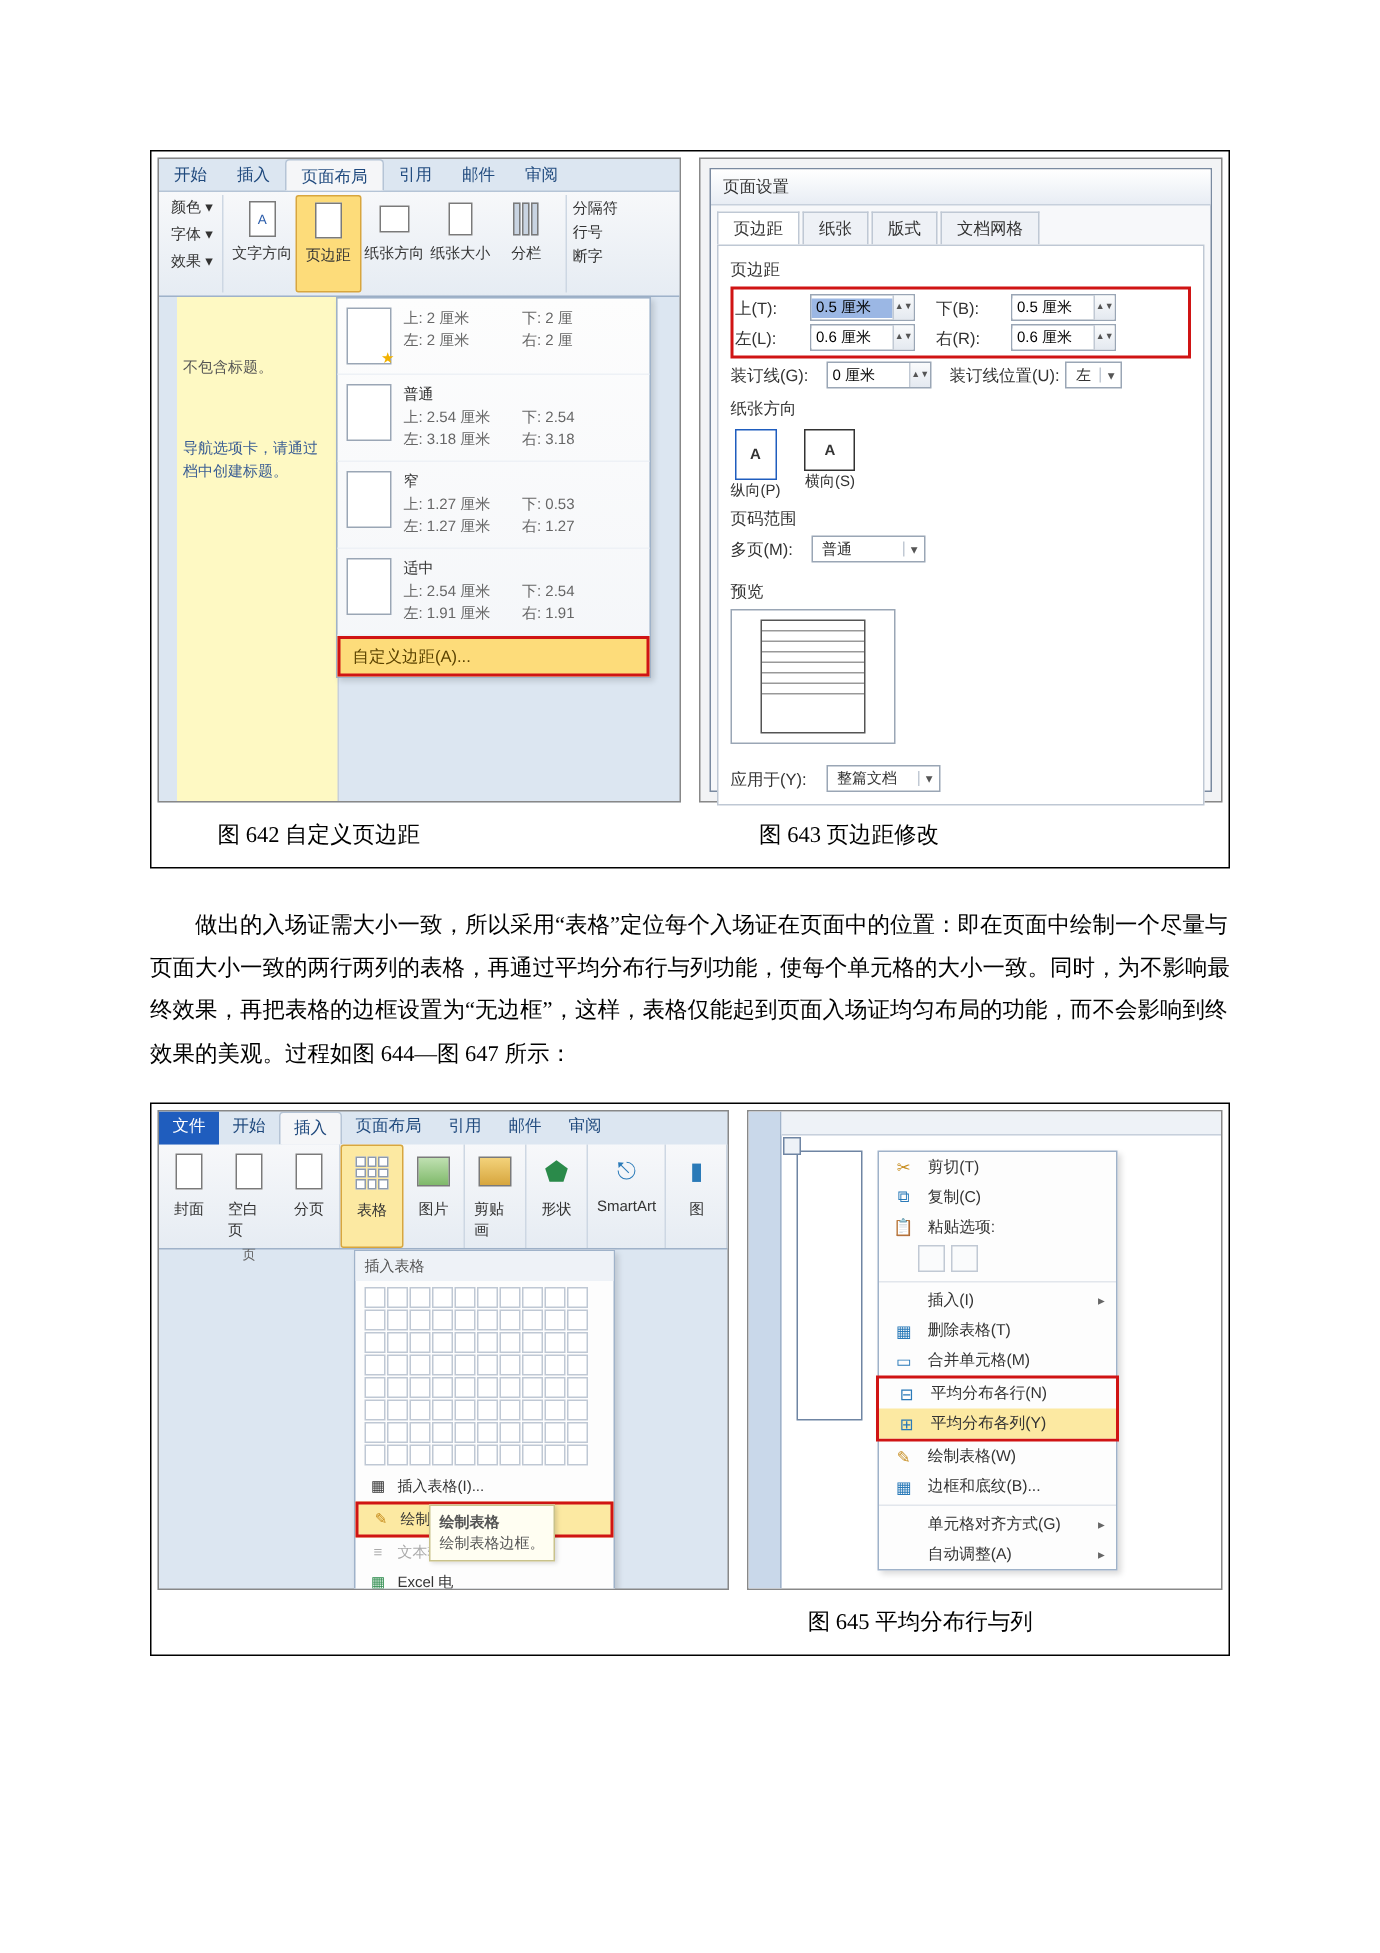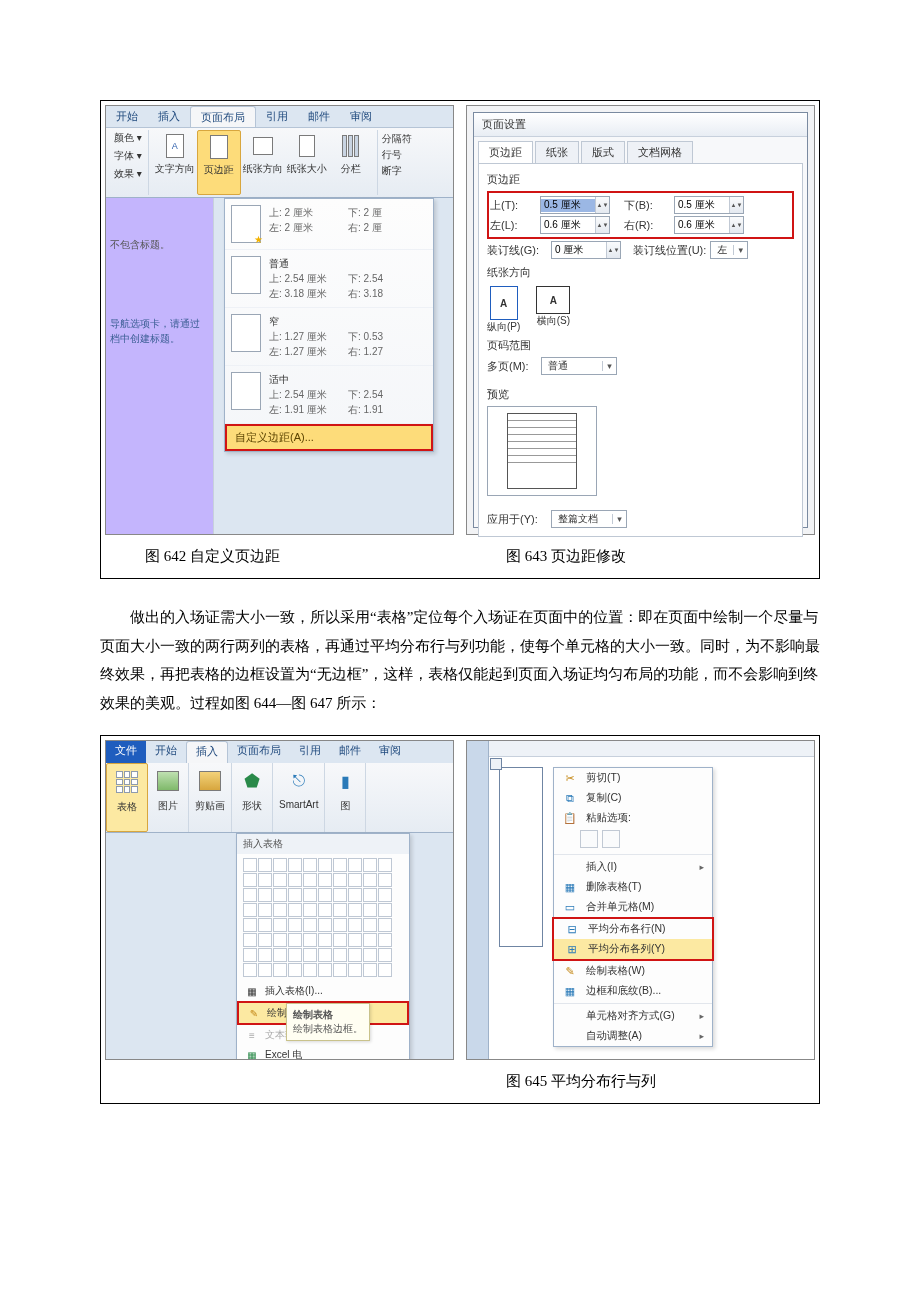--- a/index.html
+++ b/index.html
@@ -66,25 +66,25 @@
   .bigbtn { display:flex; flex-direction:column; align-items:center; width:44px; padding:2px 0; font-size:10px;}
   .bigbtn.active { background:#fddc7a; border:1px solid #d8a63e; border-radius:2px;}
   .bigbtn .ico { width:24px; height:28px; margin-bottom:2px; display:flex; align-items:center; justify-content:center;}
   .ico-page { width:18px; height:24px; border:1px solid #7a7a7a; background:#fff;}
   .ico-orient { width:20px; height:18px; border:1px solid #7a7a7a; background:#fff;}
   .ico-size { width:16px; height:22px; border:1px solid #7a7a7a; background:#fff;}
   .ico-cols { display:flex; gap:1px;}
   .ico-cols i{ width:5px; height:22px; background:#c9d4e2; border:1px solid #7a7a7a;}
   .rightcol642 { display:flex; flex-direction:column; font-size:10px; padding:2px 4px; gap:2px;}
   .sidepanel642 {
-    position:absolute; left:0; top:92px; width:108px; height:338px;
-    background:#c4b5fd; border-right:1px solid #c7d0dc; padding:40px 4px 4px 4px;
+    position:absolute; left:12px; top:92px; width:108px; height:338px;
+    background:#fef9c3; border-right:1px solid #c7d0dc; padding:40px 4px 4px 4px;
     font-size:10px; color:#555;
   }
-  .sidepanel642 .hit { color:#3b5e94; margin-top:64px; line-height:1.5;}
+  .sidepanel642 .hit { color:#3b5e94; margin-top:40px; line-height:1.5;}
   .dropdown642 {
     position:absolute; left:118px; top:92px; width:210px;
     background:linear-gradient(#fdfdfd,#f4f6f9);
     border:1px solid #9fb2c9; box-shadow:2px 2px 4px rgba(0,0,0,.15);
   }
   .dd-header { text-align:center; font-size:11px; padding:4px 0; background:#f0f3f8; border-bottom:1px solid #dfe5ee;}
   .dd-item { display:flex; align-items:flex-start; padding:6px 6px; border-bottom:1px solid #eef1f6;}
   .dd-item .thumb { width:30px; height:38px; border:1px solid #9aa6b5; background:#fff; margin-right:8px; position:relative;}
   .dd-item.star .thumb::after{content:"★"; position:absolute; right:-3px; bottom:-3px; color:#f2b200; font-size:10px;}
   .dd-item .info { flex:1; font-size:10px; line-height:1.5;}
@@ -421,20 +421,43 @@
         <div class="tabs644">
           <span class="file">文件</span>
           <span class="plain">开始</span>
           <span class="active">插入</span>
           <span class="plain">页面布局</span>
           <span class="plain">引用</span>
           <span class="plain">邮件</span>
           <span class="plain">审阅</span>
         </div>
         <div class="ribbon644">
+          <div style="display:flex;flex-direction:column;border-right:1px solid #cdd7e3;">
+            <div style="display:flex">
+              <div class="grp644" style="border:none">
+                  <div class="icobox">
+                    <div class="ico-page"></div>
+                  </div>
+                  <div class="lbl">封面</div>
+                </div>
+              <div class="grp644" style="border:none">
+                  <div class="icobox">
+                    <div class="ico-page"></div>
+                  </div>
+                  <div class="lbl">空白页</div>
+                </div>
+              <div class="grp644" style="border:none">
+                  <div class="icobox">
+                    <div class="ico-page"></div>
+                  </div>
+                  <div class="lbl">分页</div>
+                </div>
+            </div>
+            <div class="grpfoot">页</div>
+          </div>
           <div class="grp644 tablebtn">
               <div class="icobox">
                 <div class="ico-grid">
                   <i></i>
                   <i></i>
                   <i></i>
                   <i></i>
                   <i></i>
                   <i></i>
                   <i></i>

